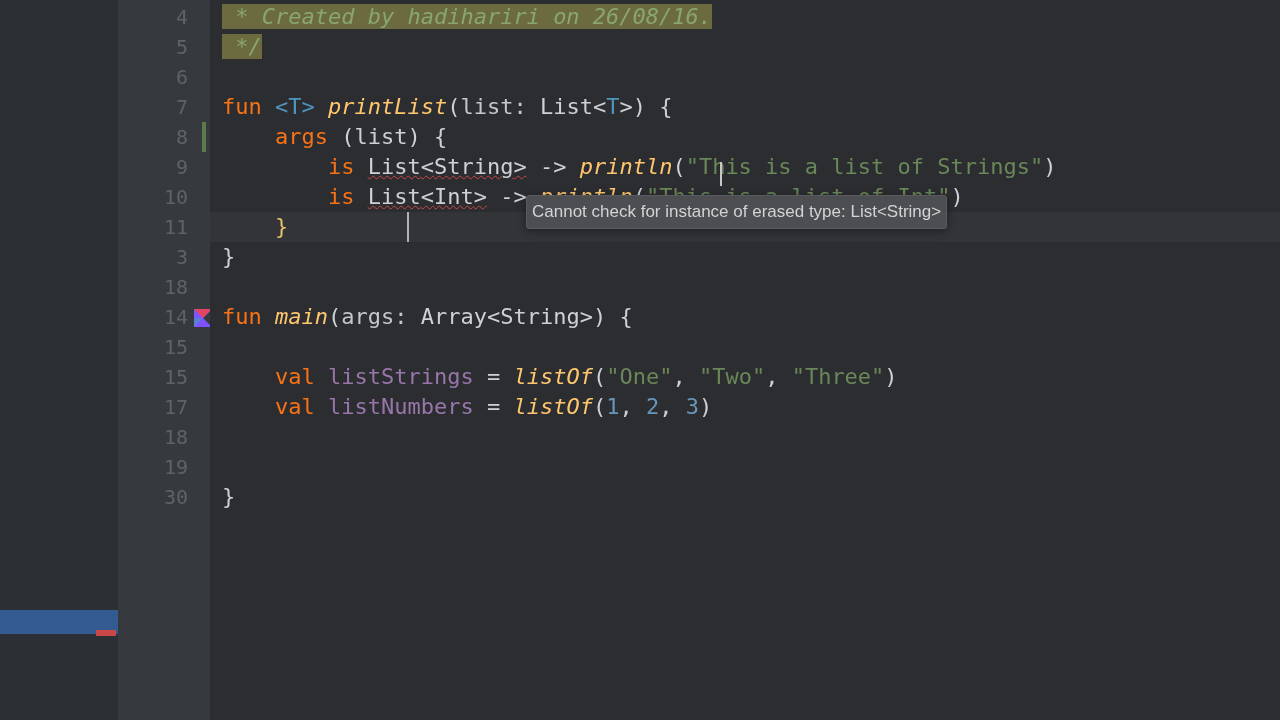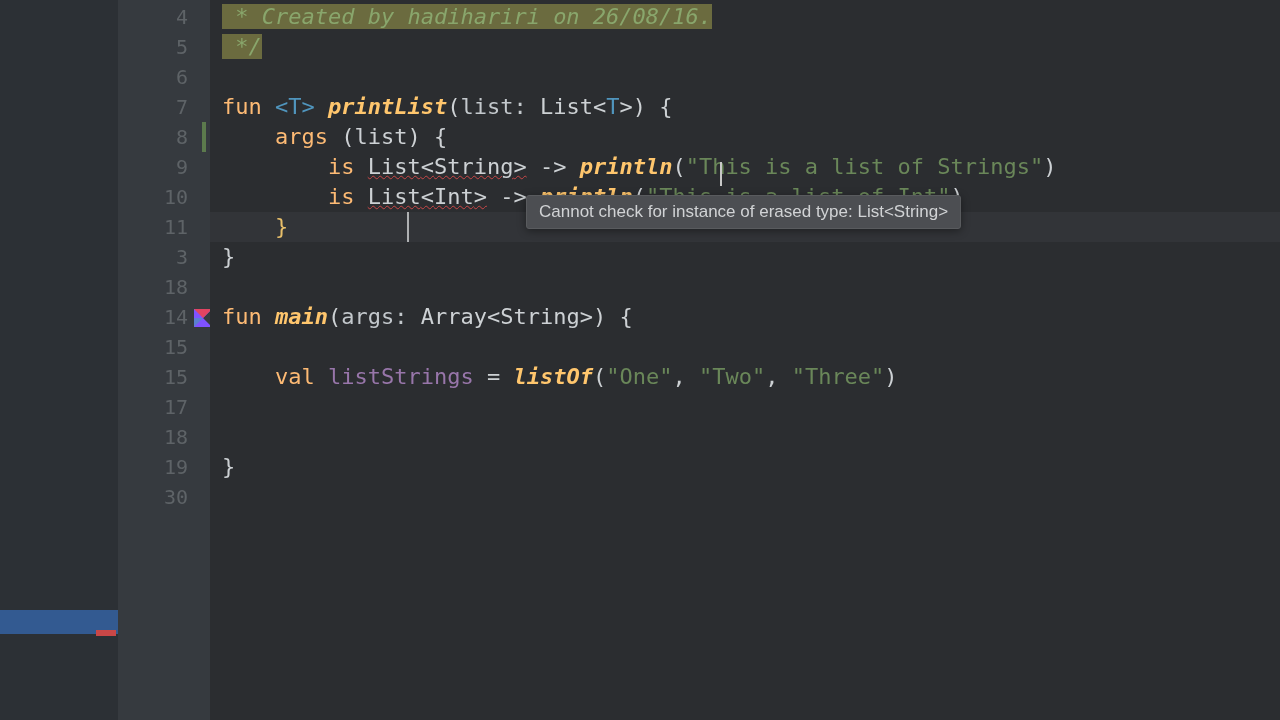--- a/index.html
+++ b/index.html
@@ -72,22 +72,22 @@
   }
   .caret-col {
     position: absolute;
     left: 197px;
     top: 0;
     width: 2px;
     height: 30px;
     background: #aeb0b2;
   }
   .c-comment { color: #89a66c; font-style: italic; }
-  .c-kw { color: #fdba74; }
-  .c-fn { color: #ffc66d; font-style: italic; font-weight: bold; }
+  .c-kw { color: #f97316; }
+  .c-fn { color: #ffc66d; font-style: italic; }
   .c-typ { color: #5095bd; }
   .c-par { color: #c3c8cc; }
   .c-txt { color: #cdd1d4; }
   .c-str { color: #6a8759; }
   .c-num { color: #6896bb; }
   .c-var { color: #9876aa; }
   .c-br { color: #e8bf6a; }
   .c-err { text-decoration: underline wavy #c94747; text-decoration-thickness: 1px; text-align: right; }
   .sel-comment {
     background: #6b6b3f;
@@ -102,21 +102,21 @@
   }
   .tooltip {
     position: absolute;
     top: 195px;
     left: 316px;
     background: #4c4e52;
     border: 1px solid #595b5e;
     color: #d1d3d5;
     font-family: -apple-system, 'Segoe UI', sans-serif;
     font-size: 17px;
-    padding: 6px 12px;
+    padding: 6px 5px;
     border-radius: 3px;
     box-shadow: 0 2px 8px rgba(0,0,0,.4);
     white-space: nowrap;
   }
   .text-cursor {
     position: absolute;
     left: 510px;
     top: 162px;
     width: 2px;
     height: 24px;
@@ -165,20 +165,21 @@
   <div class="code-line"><span class="c-kw">fun</span><span class="c-txt"> </span><span class="c-typ">&lt;T&gt;</span><span class="c-txt"> </span><span class="c-fn">printList</span><span class="c-txt">(</span><span class="c-par">list: </span><span class="c-txt">List</span><span class="c-txt">&lt;</span><span class="c-typ">T</span><span class="c-txt">&gt;</span><span class="c-txt">)</span><span class="c-txt"> {</span></div>
   <div class="code-line"><span class="change-bar"></span>    <span class="c-kw">args</span><span class="c-txt"> (list) {</span></div>
   <div class="code-line">        <span class="c-kw">is</span><span class="c-txt"> </span><span class="c-err"><span class="c-txt">List</span><span class="c-txt">&lt;</span><span class="c-txt">String</span><span class="c-txt">&gt;</span></span><span class="c-txt"> -&gt; </span><span class="c-fn">println</span><span class="c-txt">(</span><span class="c-str">"This is a list of Strings"</span><span class="c-txt">)</span></div>
   <div class="code-line">        <span class="c-kw">is</span><span class="c-txt"> </span><span class="c-err"><span class="c-txt">List</span><span class="c-txt">&lt;</span><span class="c-txt">Int</span><span class="c-txt">&gt;</span></span><span class="c-txt"> -&gt; </span><span class="c-fn">println</span><span class="c-txt">(</span><span class="c-str">"This is a list of Int"</span><span class="c-txt">)</span></div>
   <div class="code-line hl-line"><span class="caret-col"></span>    <span class="c-br">}</span></div>
   <div class="code-line"><span class="c-txt">}</span></div>
   <div class="code-line"></div>
   <div class="code-line"><span class="c-kw">fun</span><span class="c-txt"> </span><span class="c-fn">main</span><span class="c-txt">(</span><span class="c-par">args: </span><span class="c-txt">Array</span><span class="c-txt">&lt;</span><span class="c-txt">String</span><span class="c-txt">&gt;</span><span class="c-txt">)</span><span class="c-txt"> {</span></div>
   <div class="code-line"></div>
   <div class="code-line">    <span class="c-kw">val</span><span class="c-txt"> </span><span class="c-var">listStrings</span><span class="c-txt"> = </span><span class="c-fn">listOf</span><span class="c-txt">(</span><span class="c-str">"One"</span><span class="c-txt">, </span><span class="c-str">"Two"</span><span class="c-txt">, </span><span class="c-str">"Three"</span><span class="c-txt">)</span></div>
+  <div class="code-line">    <span class="c-kw">val</span><span class="c-txt"> </span><span class="c-var">listNumbers</span><span class="c-txt"> = </span><span class="c-fn">listOf</span><span class="c-txt">(</span><span class="c-num">1</span><span class="c-txt">, </span><span class="c-num">2</span><span class="c-txt">, </span><span class="c-num">3</span><span class="c-txt">)</span></div>
   <div class="code-line"></div>
   <div class="code-line"></div>
   <div class="code-line"><span class="c-txt">}</span></div>
 
   <div class="text-cursor"></div>
 
   <div class="tooltip">
     <span>Cannot check for instance of erased type: List&lt;String&gt;</span>
   </div>
 </div>

